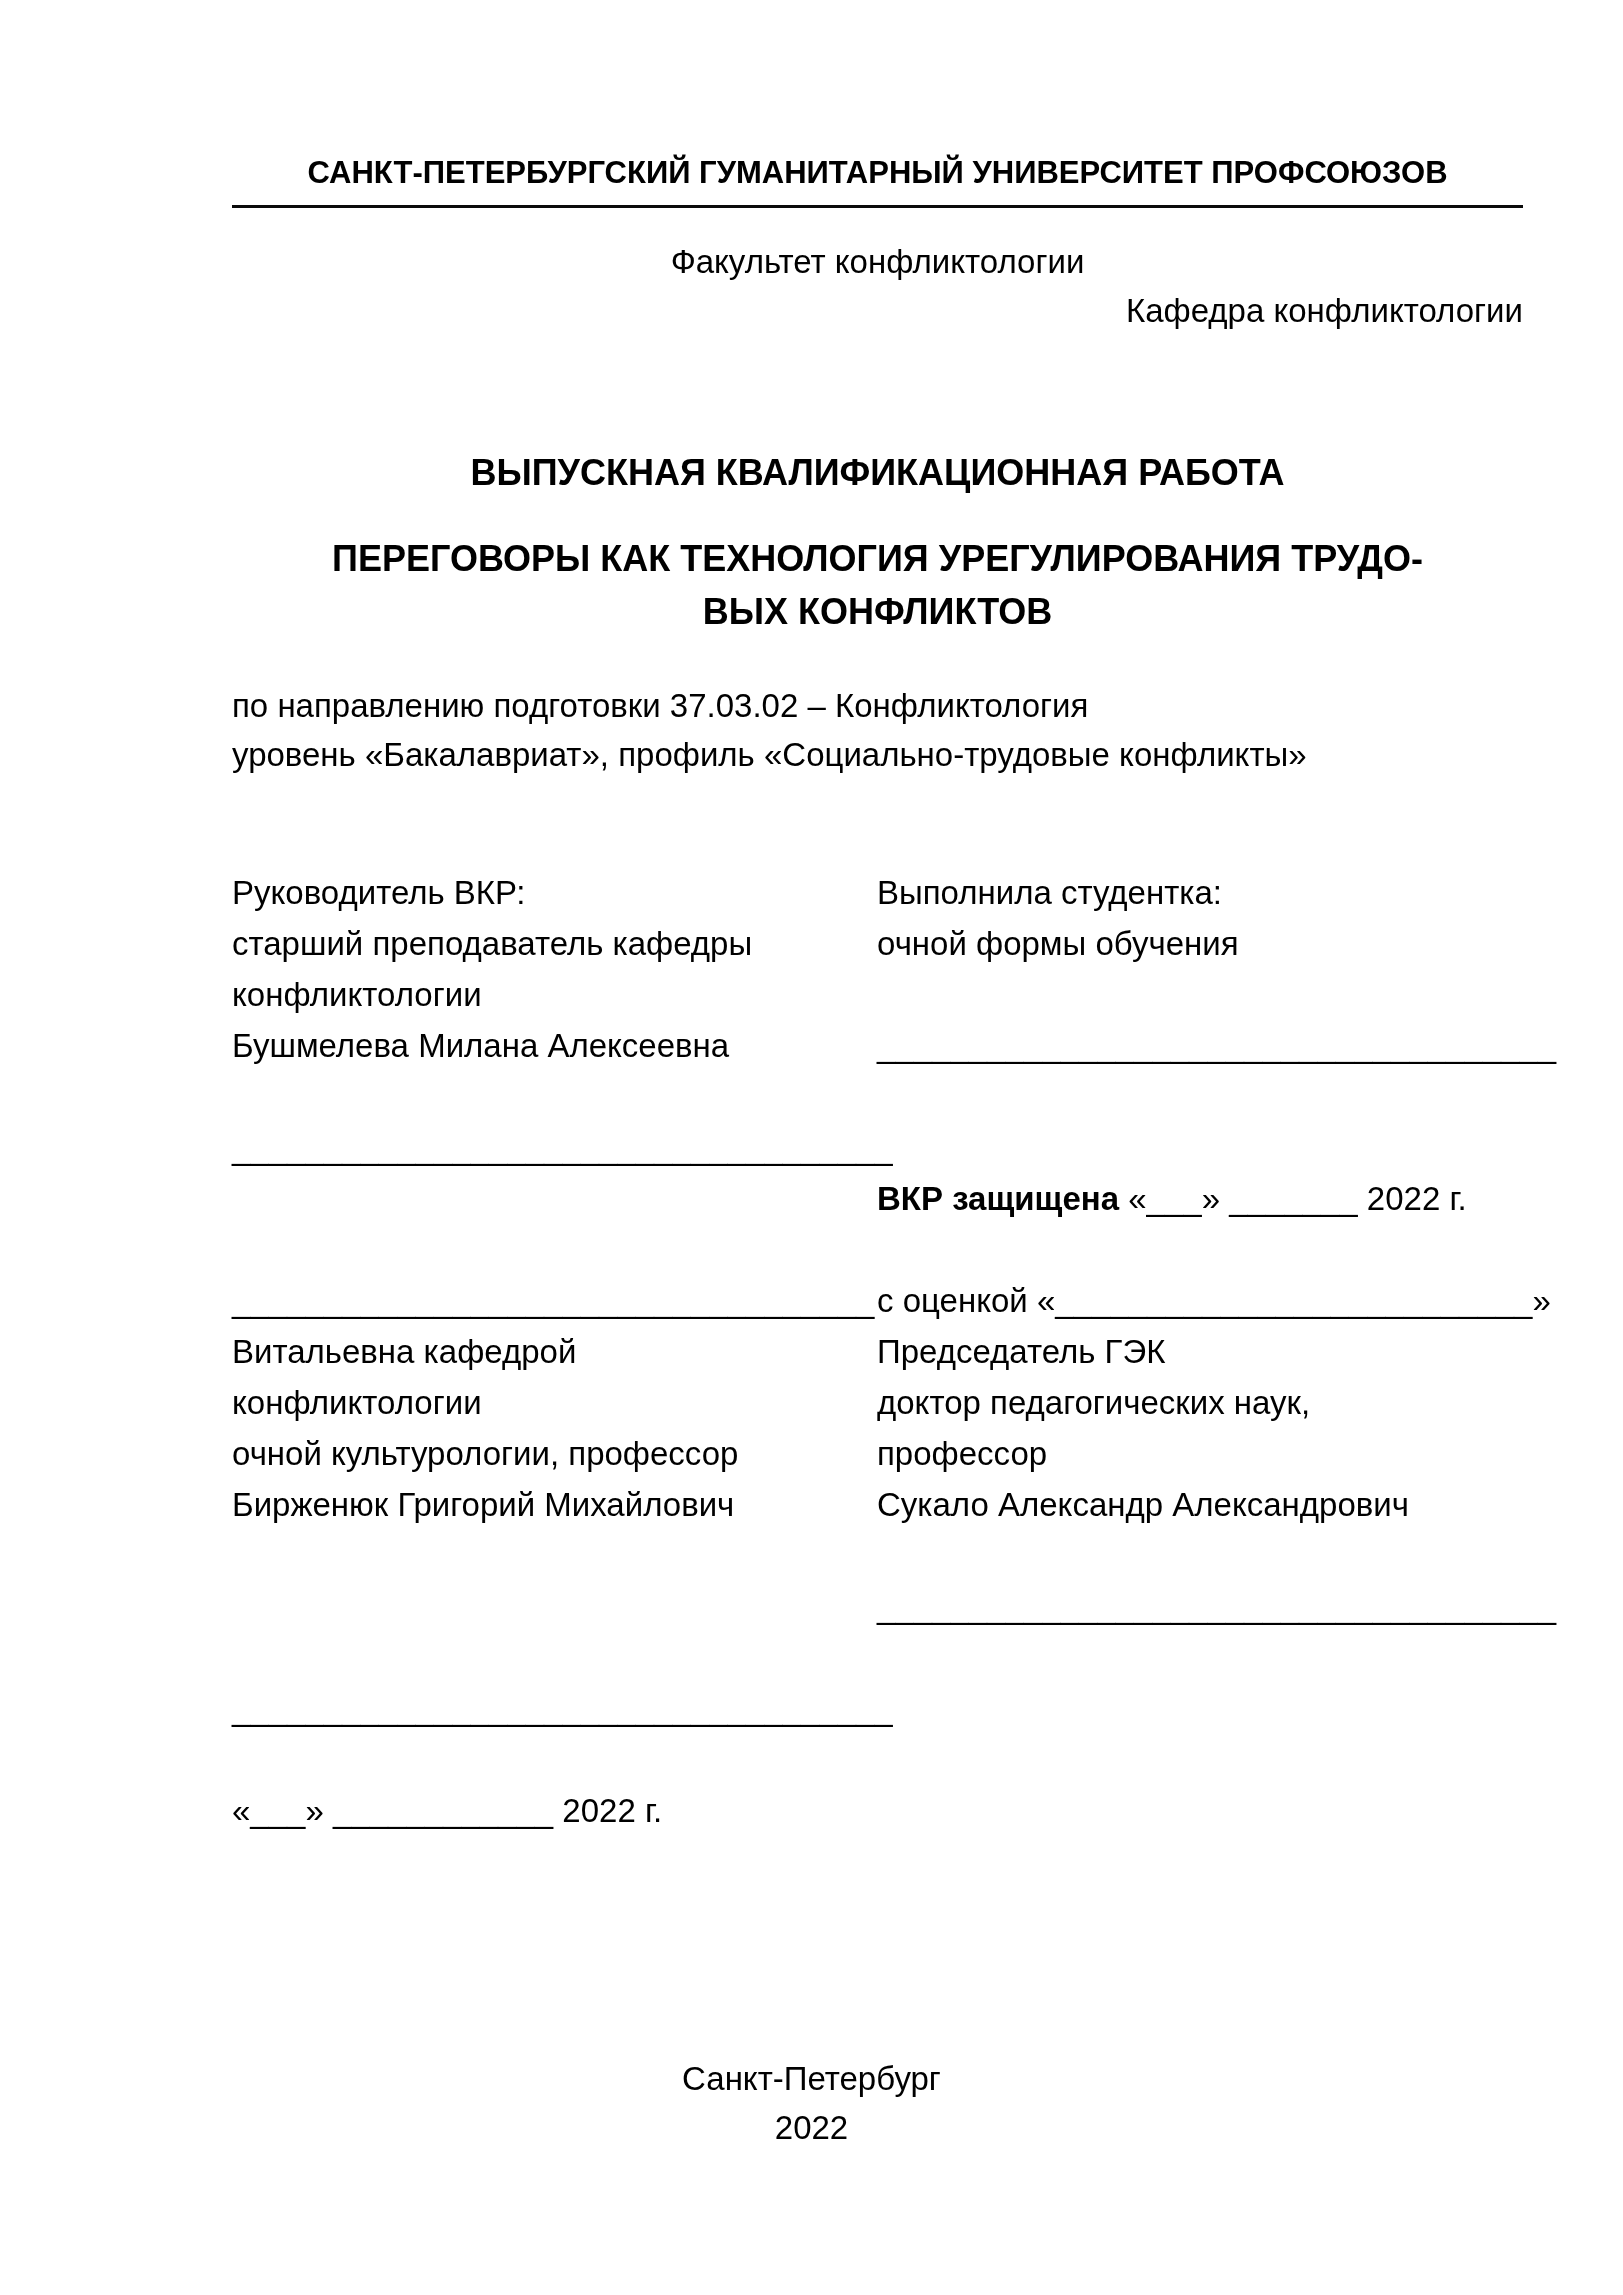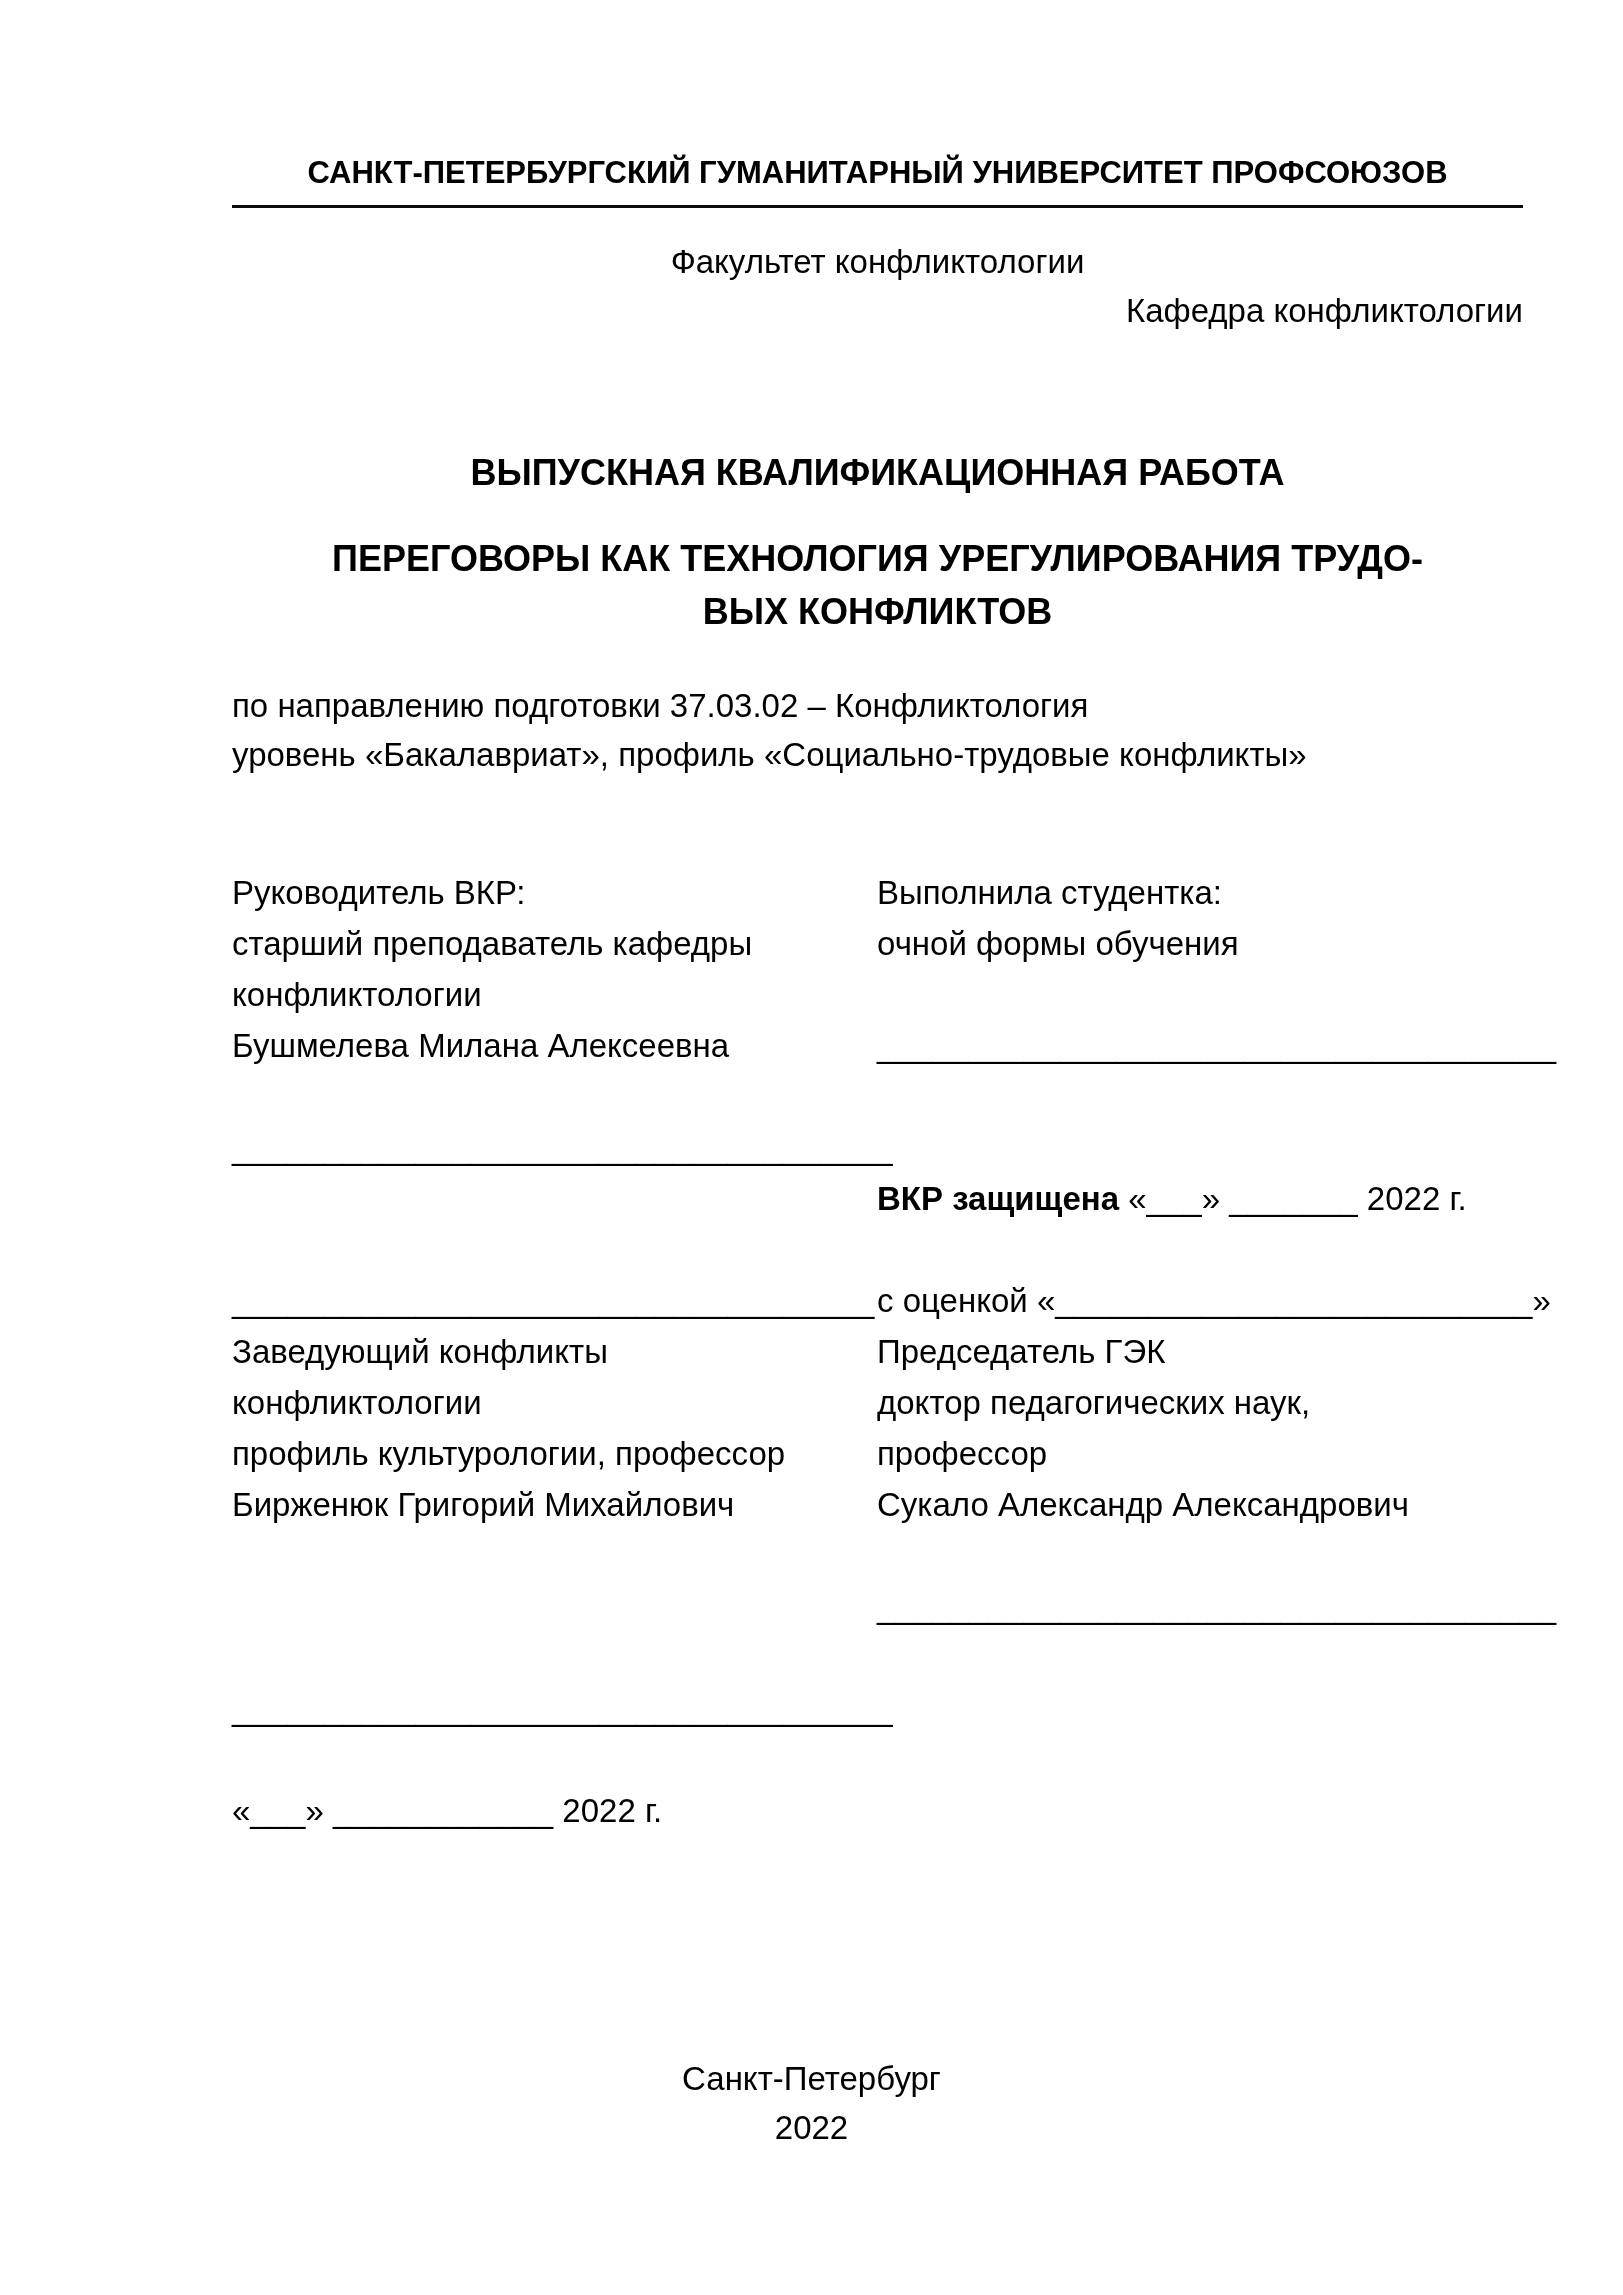--- a/index.html
+++ b/index.html
@@ -79,23 +79,23 @@
   <div class="abs col col-left">
     <div class="ln">Руководитель ВКР:</div>
     <div class="ln">старший преподаватель кафедры</div>
     <div class="ln">конфликтологии</div>
     <div class="ln">Бушмелева Милана Алексеевна</div>
     <div class="ln blank"></div>
     <div class="ln">____________________________________</div>
     <div class="ln blank"></div>
     <div class="ln blank"></div>
     <div class="ln">___________________________________</div>
-    <div class="ln">Заведующий конфликты</div>
+    <div class="ln">Витальевна кафедрой</div>
     <div class="ln">конфликтологии</div>
-    <div class="ln">профиль культурологии, профессор</div>
+    <div class="ln">очной культурологии, профессор</div>
     <div class="ln">Бирженюк Григорий Михайлович</div>
     <div class="ln blank"></div>
     <div class="ln blank"></div>
     <div class="ln blank"></div>
     <div class="ln">____________________________________</div>
     <div class="ln blank"></div>
     <div class="ln">«___» ____________ 2022 г.</div>
   </div>
 
   <div class="abs col col-right">

